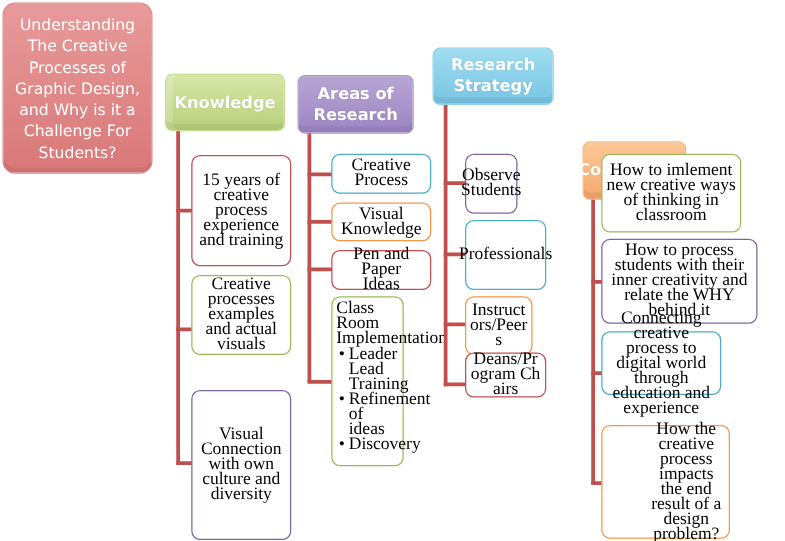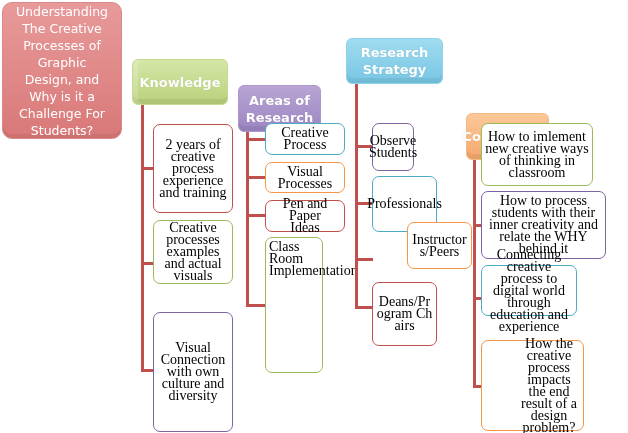--- a/index.html
+++ b/index.html
@@ -10,21 +10,21 @@
     font-size:13px; display:flex; align-items:center; justify-content:center; text-align:center;
     line-height:17px; text-shadow:0 0 1px rgba(0,0,0,0.15);
   }
   .head.green { background:linear-gradient(#d5e6a6,#b9d17c); border:1px solid #c5db92; box-shadow:inset 0 -5px 0 rgba(0,0,0,0.06), inset 5px 0 0 rgba(255,255,255,0.2); }
   .head.purple { background:linear-gradient(#b8a5d4,#9c85c2); border:1px solid #ac98ce; box-shadow:inset 0 -5px 0 rgba(0,0,0,0.06); }
   .head.blue { background:linear-gradient(#9fdcf0,#78c5e3); border:1px solid #8fd2ea; box-shadow:inset 0 -5px 0 rgba(0,0,0,0.06); }
   .head.orange { background:linear-gradient(#fcc898,#f6a86e); border:1px solid #f6b883; box-shadow:inset 0 -5px 0 rgba(0,0,0,0.06);margin-top:44px; }
   .root {
     border-radius:10px; background:linear-gradient(#e89a9a,#d97878); border:1px solid #d88888;
     color:#ffffff; font-family:"DejaVu Sans", sans-serif; font-size:12.5px; line-height:17px;
-    display:flex; align-items:center; justify-content:center; text-align:center; padding:20px;
+    display:flex; justify-content:center; text-align:center; padding:8px;
     box-shadow:inset 0 -4px 0 rgba(0,0,0,0.06);
   }
   .node {
     background:#ffffff; border-radius:7px; border:1.5px solid #999;
     font-size:14px; line-height:12px; color:#000;
     display:flex; align-items:center; justify-content:center; text-align:center; padding:2px 3px;
   }
   .b-red { border-color:#c0504d; }
   .b-green { border-color:#9bbb59; }
   .b-purple { border-color:#8064a2; }
@@ -45,70 +45,75 @@
 
 <div class="line" style="left:141px;top:83px;width:3px;height:288px;"></div>
 <div class="line" style="left:141px;top:167px;width:13px;height:3px;"></div>
 <div class="line" style="left:141px;top:262px;width:13px;height:3px;"></div>
 <div class="line" style="left:141px;top:369px;width:13px;height:3px;"></div>
 
 <div class="abs head green" style="left:132px;top:38px;width:96px;height:46px;margin-top:21px;">
   <span>Knowledge</span>
 </div>
 <div class="abs node b-red" style="left:153px;top:124px;width:80px;height:89px;">
-  <span>2 years of creative process experience and training</span>
+  <span>15 years of creative process experience and training</span>
 </div>
 <div class="abs node b-green" style="left:153px;top:220px;width:80px;height:64px;">
   <span>Creative processes examples and actual visuals</span>
 </div>
 <div class="abs node b-purple" style="left:153px;top:312px;width:80px;height:120px;">
   <span>Visual Connection with own culture and diversity</span>
 </div>
 
 <div class="line" style="left:246px;top:106px;width:3px;height:200px;"></div>
 <div class="line" style="left:246px;top:138px;width:20px;height:3px;"></div>
 <div class="line" style="left:246px;top:176px;width:20px;height:3px;"></div>
 <div class="line" style="left:246px;top:214px;width:20px;height:3px;"></div>
 <div class="line" style="left:246px;top:304px;width:20px;height:3px;"></div>
 
-<div class="abs head purple" style="left:238px;top:60px;width:83px;height:47px;margin-top:25px;">
+<div class="abs head purple" style="left:238px;top:60px;width:93px;height:47px;">
   <span style="width:70px;">Areas of Research</span>
 </div>
 <div class="abs node b-blue" style="left:265px;top:123px;width:80px;height:32px;">
   <span>Creative Process</span>
 </div>
 <div class="abs node b-orange" style="left:265px;top:162px;width:80px;height:31px;">
-  <span>Visual Processes</span>
+  <span>Visual Knowledge</span>
 </div>
 <div class="abs node b-red" style="left:265px;top:200px;width:80px;height:32px;">
   <span style="width:62px;">Pen and Paper Ideas</span>
 </div>
 <div class="abs node b-green list-node" style="left:265px;top:237px;width:58px;height:136px;">
   <div>Class Room Implementation</div>
+  <ul>
+    <li>Leader Lead Training</li>
+    <li>Refinement of ideas</li>
+    <li>Discovery</li>
+  </ul>
 </div>
 
 <div class="line" style="left:355px;top:83px;width:3px;height:226px;"></div>
 <div class="line" style="left:355px;top:145px;width:18px;height:3px;"></div>
 <div class="line" style="left:355px;top:202px;width:18px;height:3px;"></div>
 <div class="line" style="left:355px;top:258px;width:18px;height:3px;"></div>
 <div class="line" style="left:355px;top:306px;width:18px;height:3px;"></div>
 
 <div class="abs head blue" style="left:346px;top:38px;width:97px;height:46px;">
   <span style="width:70px;text-align:center;">Research Strategy</span>
 </div>
 <div class="abs node b-purple" style="left:372px;top:123px;width:42px;height:48px;">
   <span>Observe Students</span>
 </div>
 <div class="abs node b-blue" style="left:372px;top:176px;width:65px;height:56px;">
   <span>Professionals</span>
 </div>
-<div class="abs node b-orange" style="left:372px;top:222px;width:65px;height:47px;margin-left:35px;">
+<div class="abs node b-orange" style="left:372px;top:237px;width:54px;height:47px;">
   <span style="word-break:break-all;">Instructors/Peers</span>
 </div>
-<div class="abs node b-red" style="left:372px;top:282px;width:65px;height:64px;">
+<div class="abs node b-red" style="left:372px;top:282px;width:65px;height:36px;">
   <span style="word-break:break-all;">Deans/Program Chairs</span>
 </div>
 
 <div class="line" style="left:473px;top:115px;width:3px;height:273px;"></div>
 <div class="line" style="left:473px;top:153px;width:9px;height:3px;"></div>
 <div class="line" style="left:473px;top:224px;width:9px;height:3px;"></div>
 <div class="line" style="left:473px;top:297px;width:9px;height:3px;"></div>
 <div class="line" style="left:473px;top:385px;width:9px;height:3px;"></div>
 
 <div class="abs head orange" style="left:466px;top:69px;width:83px;height:47px;">

